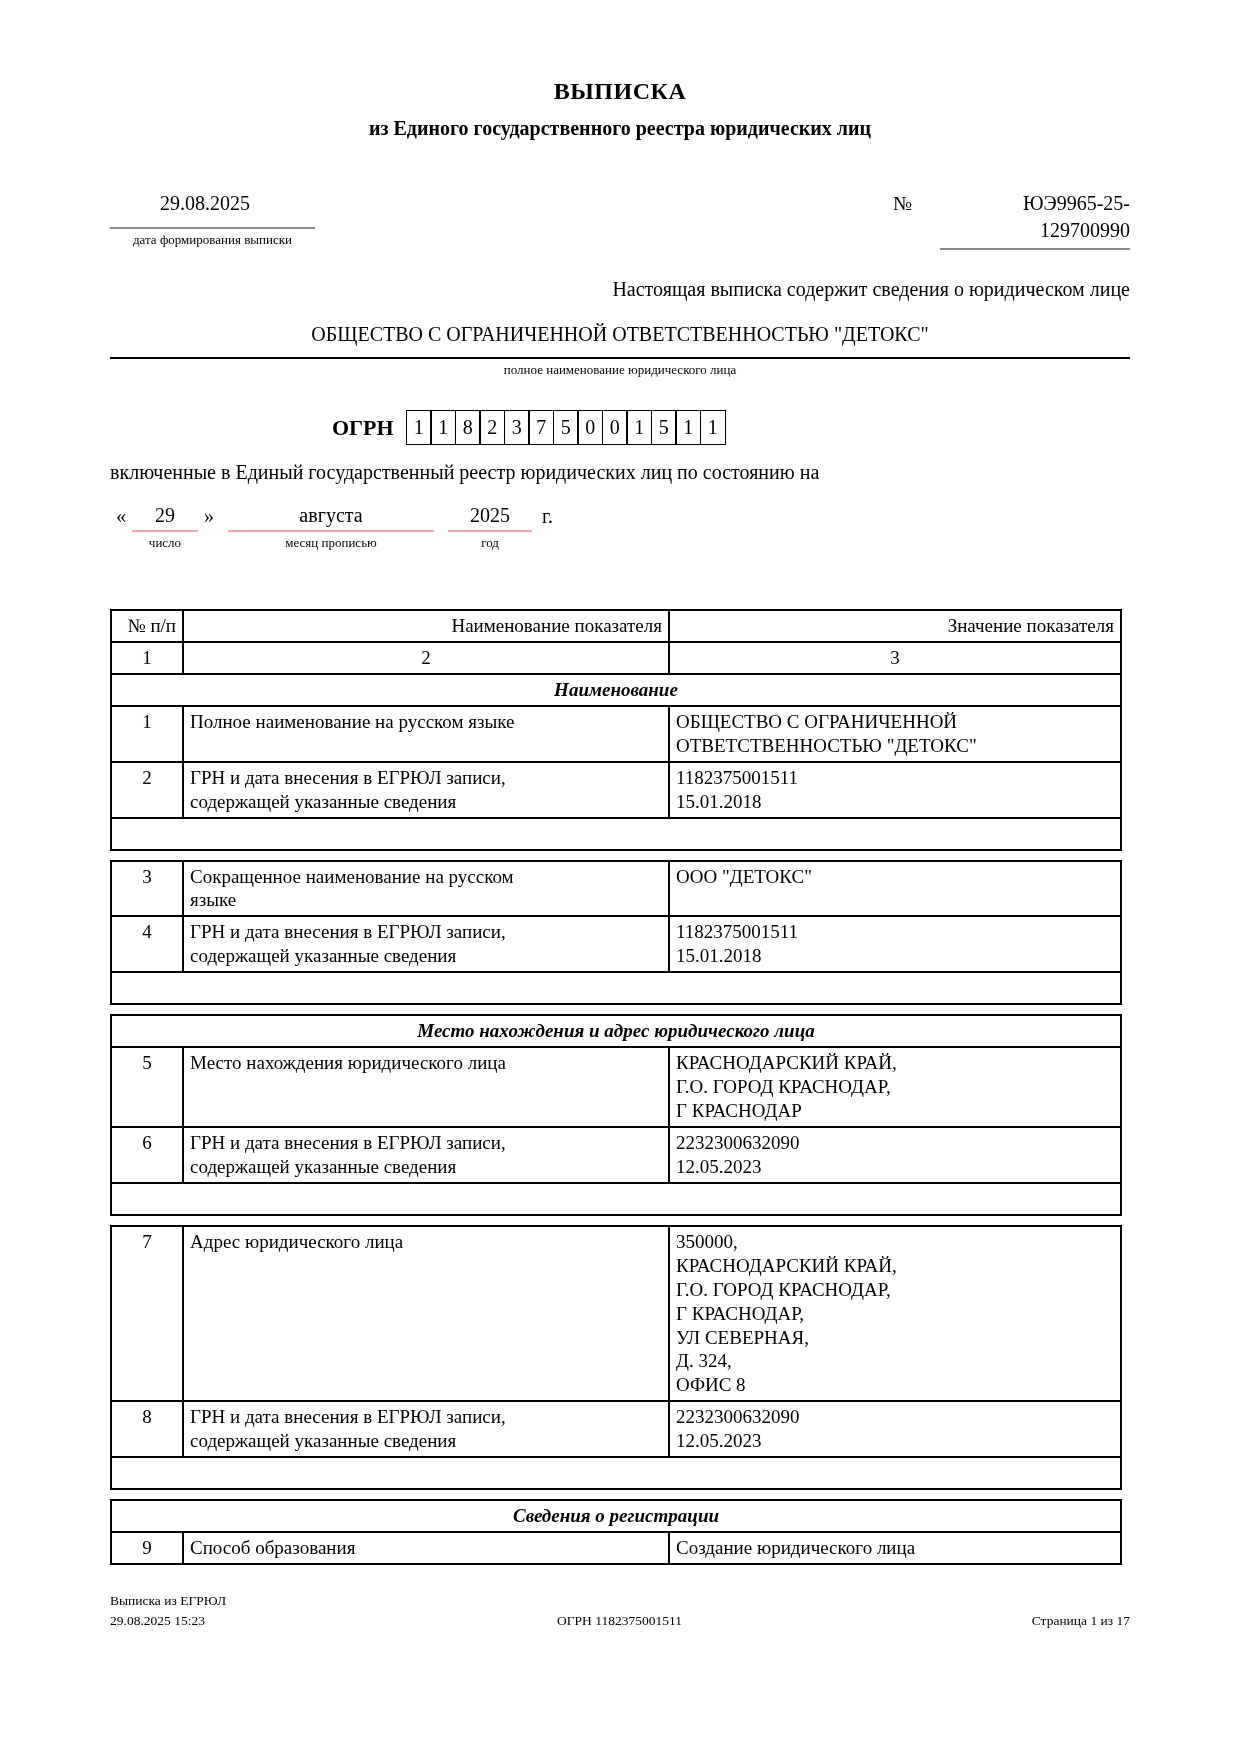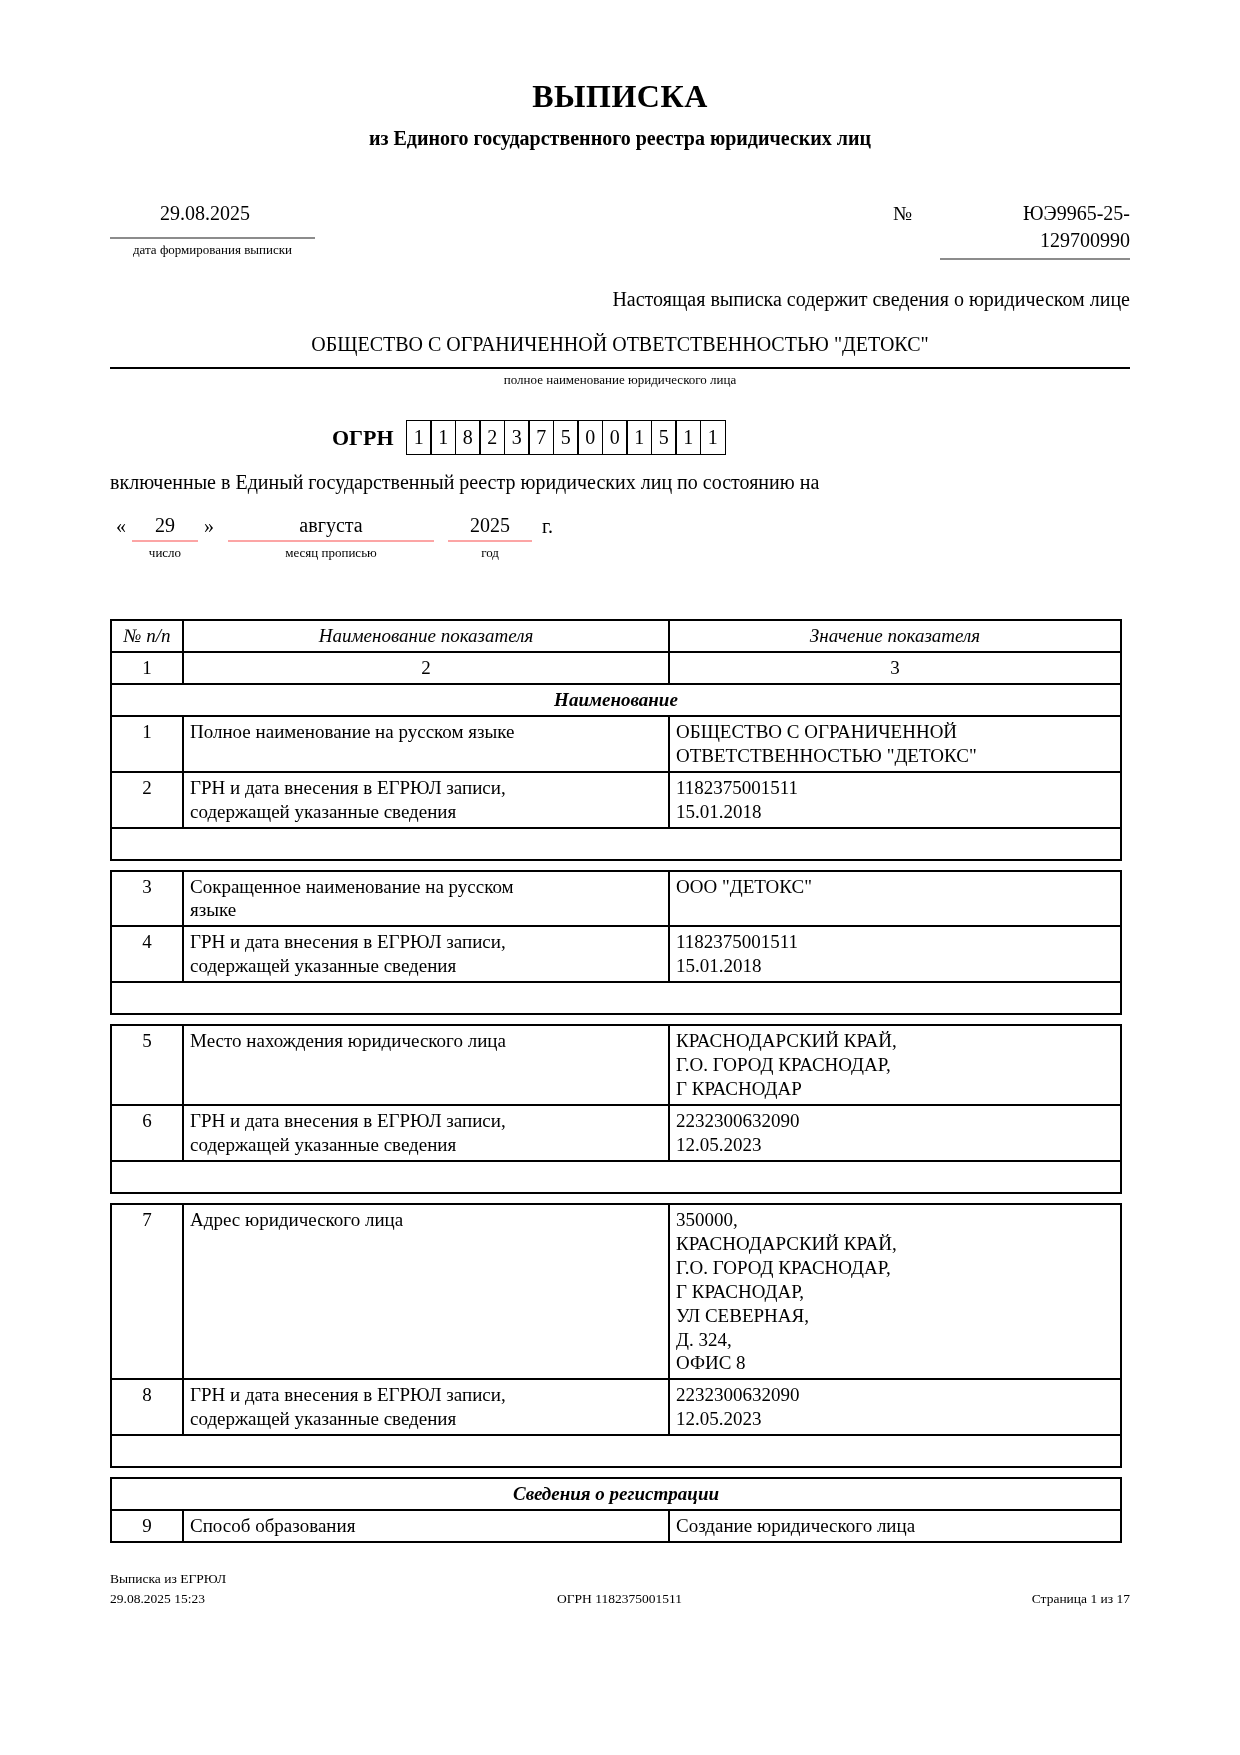--- a/index.html
+++ b/index.html
@@ -3,21 +3,21 @@
 <meta charset="utf-8">
 <style>
   html,body{margin:0;padding:0;background:#ffffff;}
   body{
     width:1240px;height:1755px;
     font-family:"Liberation Serif","DejaVu Serif",serif;
     color:#000;position:relative;
   }
   .page{padding:78px 110px 0 110px;}
 
-  .doc-title{text-align:center;font-weight:bold;font-size:32px;letter-spacing:.5px;}
+  .doc-title{text-align:center;font-weight:bold;font-size:24px;letter-spacing:.5px;}
   .doc-subtitle{text-align:center;font-weight:bold;font-size:20px;margin-top:12px;}
 
   .meta-row{display:flex;justify-content:space-between;margin-top:50px;align-items:center;}
   .date-block{width:205px;}
   .date-value{font-size:20px;padding-left:50px;}
   .date-underline{border-bottom:2px solid #8c8c8c;margin-top:12px;}
   .date-label{font-size:13px;text-align:center;margin-top:3px;}
   .number-block{display:flex;align-items:flex-start;}
   .no-sign{font-size:20px;margin-right:28px;margin-top:2px;}
   .no-value{width:190px;text-align:right;font-size:20px;line-height:1.35;
@@ -47,21 +47,21 @@
   .f-day{width:66px;}
   .f-month{width:206px;margin-left:8px;}
   .f-year{width:84px;margin-left:14px;}
   .asof-suffix{font-size:20px;line-height:28px;margin-left:10px;}
 
   #table-area{margin-top:58px;}
   table.tblock{width:1012px;border-collapse:collapse;table-layout:fixed;
                margin-bottom:9px;}
   table.tblock td{border:2px solid #000;vertical-align:top;
                   font-size:19px;line-height:1.26;padding:3px 6px;}
-  td.hcell{text-align:center;padding:5px 4px;font-style:italic;}
+  td.hcell{text-align:right;padding:5px 4px;}
   td.ncell{text-align:center;padding:3px 4px;}
   td.section-cell{text-align:center;font-weight:bold;font-size:20px;padding:5px 4px;font-style:italic;}
   td.num-cell{text-align:center;}
   td.spacer-cell{height:22px;padding:0;}
 
   .footer{display:flex;align-items:flex-end;margin-top:26px;font-size:13.5px;line-height:1.45;}
   .f-left{width:33.3%;}
   .f-center{width:33.3%;text-align:center;}
   .f-right{width:33.4%;text-align:right;}
 </style>
@@ -215,20 +215,23 @@
         </tbody>
       </table>
       <table class="tblock">
         <colgroup>
           <col style="width: 72px;">
           <col style="width: 486px;">
           <col>
         </colgroup>
         <tbody>
           <tr>
+            <td class="section-cell" colspan="3">Место нахождения и адрес юридического лица</td>
+          </tr>
+          <tr>
             <td class="num-cell">5</td>
             <td>
               <div>Место нахождения юридического лица</div>
             </td>
             <td>
               <div>КРАСНОДАРСКИЙ КРАЙ,</div>
               <div>Г.О. ГОРОД КРАСНОДАР,</div>
               <div>Г КРАСНОДАР</div>
             </td>
           </tr>

